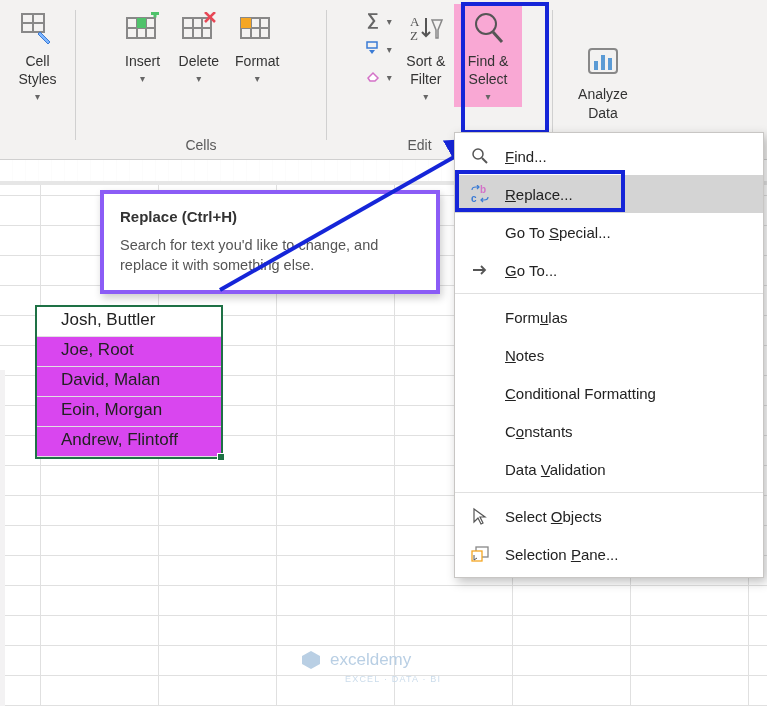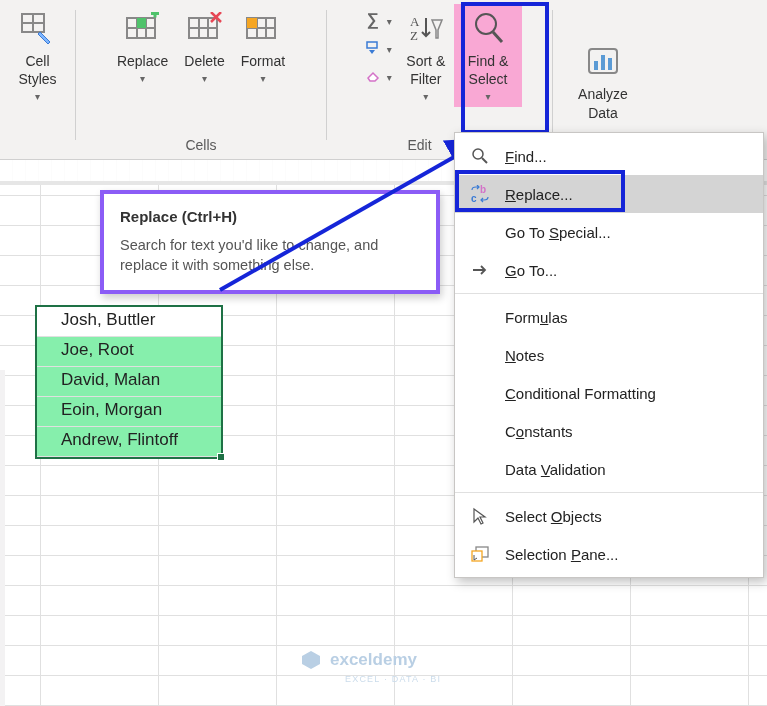--- a/index.html
+++ b/index.html
@@ -114,21 +114,21 @@
       background: #fff;
     }
     .selection .cell {
       height: 30px;
       padding: 3px 24px;
       font-size: 17px;
       color: #222;
       border-bottom: 1px solid #e0e0e0;
     }
     .selection .cell:first-child { background:#fff; }
-    .selection .cell:not(:first-child){ background:#86efac; }
+    .selection .cell:not(:first-child){ background:#d946ef; }
     .selection-handle {
       position:absolute; right:-4px; bottom:-4px;
       width:8px;height:8px;background:#1e7145;border:1px solid #fff;
     }
     .tooltip {
       position:absolute;
       left: 100px; top: 190px;
       width: 340px;
       background:#fff;
       border:4px solid #8b5cf6;
@@ -191,21 +191,21 @@
       z-index: 28;
       pointer-events:none;
     }
     .watermark {
       position:absolute;
       left: 300px; bottom: 35px;
       color:#b9cfe4;
       font-size: 17px;
       display:flex;align-items:center;gap:8px;
       z-index: 5;
-      font-weight:700;
+      font-weight:400;
     }
     .watermark-sub {
       position:absolute;
       left: 345px; bottom: 22px;
       color:#cbdceb;
       font-size:9px;
       letter-spacing:1.2px;
       z-index:5;
     }
     .u { text-decoration: underline; }
@@ -250,21 +250,21 @@
           <svg width="36" height="32" viewBox="0 0 36 32">
             <rect x="2" y="6" width="28" height="20" fill="none" stroke="#888" stroke-width="2"></rect>
             <line x1="2" y1="16" x2="30" y2="16" stroke="#888" stroke-width="2"></line>
             <line x1="12" y1="6" x2="12" y2="26" stroke="#888" stroke-width="2"></line>
             <line x1="21" y1="6" x2="21" y2="26" stroke="#888" stroke-width="2"></line>
             <rect x="12" y="6" width="9" height="10" fill="#4fc26b"></rect>
             <rect x="26" y="0" width="8" height="3" fill="#4fc26b"></rect>
             <rect x="28.5" y="-2.5" width="3" height="8" fill="#4fc26b"></rect>
           </svg>
         </div>
-        <span>Replace</span>
+        <span>Insert</span>
         <span class="dropdown-chevron">▾</span>
       </div>
       <div class="ribbon-btn">
         <div class="ribbon-btn-icon">
           <svg width="36" height="32" viewBox="0 0 36 32">
             <rect x="2" y="6" width="28" height="20" fill="none" stroke="#888" stroke-width="2"></rect>
             <line x1="2" y1="16" x2="30" y2="16" stroke="#888" stroke-width="2"></line>
             <line x1="12" y1="6" x2="12" y2="26" stroke="#888" stroke-width="2"></line>
             <line x1="21" y1="6" x2="21" y2="26" stroke="#888" stroke-width="2"></line>
             <path d="M24 0 L34 10 M34 0 L24 10" stroke="#e74856" stroke-width="2.5"></path>

